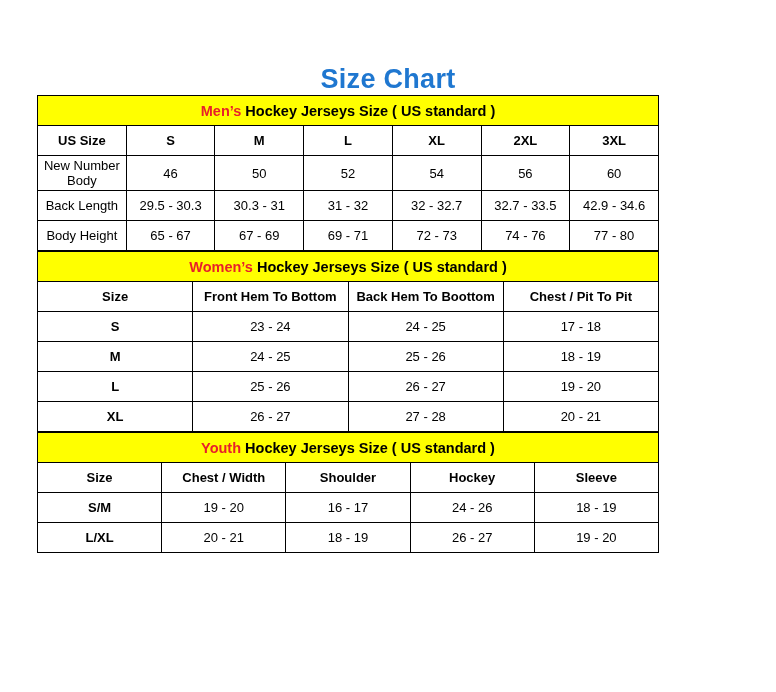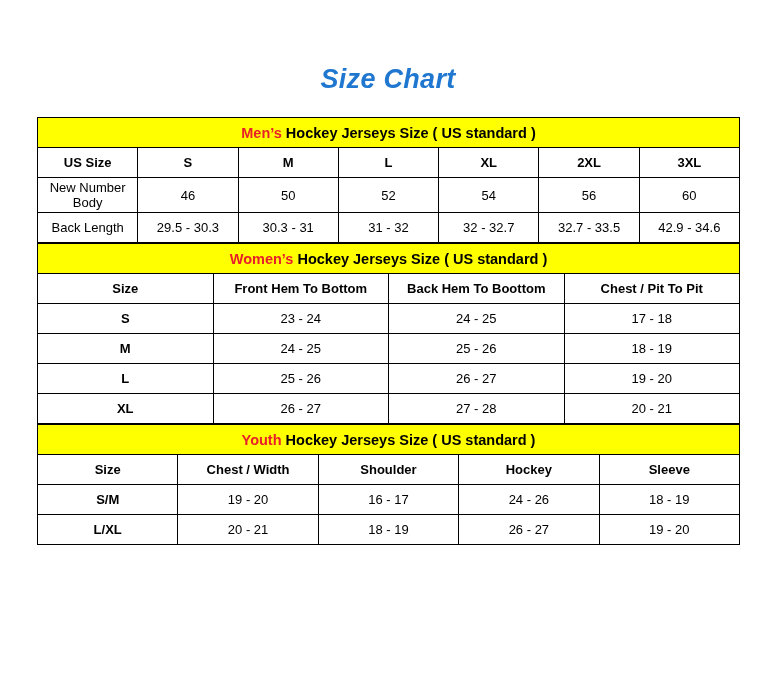--- a/index.html
+++ b/index.html
@@ -22,26 +22,24 @@
     position: relative;
   }
   .title {
     text-align: center;
     color: #1f77d0;
     font-size: 27px;
     font-weight: bold;
     letter-spacing: 0.3px;
     margin: 0;
     padding-top: 64px;
-    padding-bottom: 22px;
-    font-style: italic;
   }
   table.chart {
     border-collapse: collapse;
-    width: 703px;
+    width: 622px;
     table-layout: fixed;
     font-size: 13px;
   }
   table.chart td {
     border: 1px solid #000000;
     text-align: center;
     vertical-align: middle;
     height: 25px;
     padding: 2px 2px;
   }
@@ -94,20 +92,29 @@
         <td>60</td>
       </tr>
       <tr>
         <td class="rowlabel">Back Length</td>
         <td>29.5 - 30.3</td>
         <td>30.3 - 31</td>
         <td>31 - 32</td>
         <td>32 - 32.7</td>
         <td>32.7 - 33.5</td>
         <td>42.9 - 34.6</td>
+      </tr>
+      <tr>
+        <td class="rowlabel">Body Height</td>
+        <td>65 - 67</td>
+        <td>67 - 69</td>
+        <td>69 - 71</td>
+        <td>72 - 73</td>
+        <td>74 - 76</td>
+        <td>77 - 80</td>
       </tr>
     </tbody>
   </table>
 
   <table class="chart">
     <tbody>
       <tr>
         <td class="band" colspan="4">
           <span class="accent-red">Women’s</span><span class="accent-black"> Hockey Jerseys Size ( US standard )</span>
         </td>

